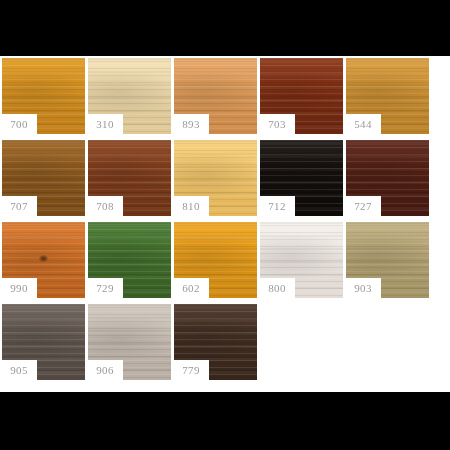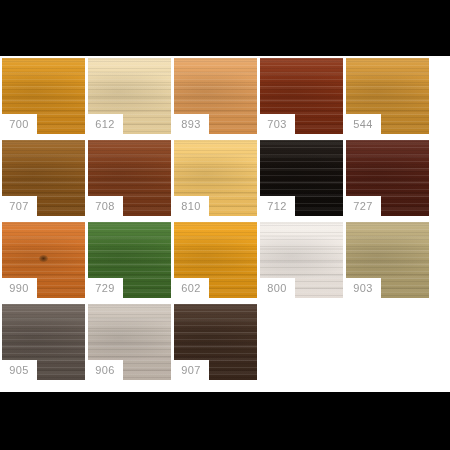--- a/index.html
+++ b/index.html
@@ -25,20 +25,21 @@
 
   #swatch-stage {
     position: absolute;
     left: 0;
     top: 56px;
     width: 450px;
     height: 336px;
     background: #ffffff;
     box-sizing: border-box;
     padding: 1px 0 0 1px;
+    font-family: Liberation Serif, serif;
   }
 
   #swatch-grid {
     display: grid;
     grid-template-columns: repeat(5, 86px);
     grid-auto-rows: 82px;
     column-gap: 0px;
     row-gap: 0px;
   }
 
@@ -164,21 +165,21 @@
             <div class="figure"></div>
           </div>
           <div class="swatch-label">700</div>
         </div>
         <div class="swatch-cell">
           <div class="swatch-tile" style="background-color: rgb(242, 223, 180); background-image: linear-gradient(rgb(242, 223, 180) 0%, rgb(229, 205, 153) 100%);">
             <div class="grain"></div>
             <div class="grain2"></div>
             <div class="figure"></div>
           </div>
-          <div class="swatch-label">612</div>
+          <div class="swatch-label">310</div>
         </div>
         <div class="swatch-cell">
           <div class="swatch-tile" style="background-color: rgb(230, 164, 99); background-image: linear-gradient(rgb(230, 164, 99) 0%, rgb(212, 143, 76) 100%);">
             <div class="grain"></div>
             <div class="grain2"></div>
             <div class="figure"></div>
           </div>
           <div class="swatch-label">893</div>
         </div>
         <div class="swatch-cell">
@@ -293,20 +294,20 @@
             <div class="figure"></div>
           </div>
           <div class="swatch-label">906</div>
         </div>
         <div class="swatch-cell">
           <div class="swatch-tile" style="background-color: rgb(74, 53, 40); background-image: linear-gradient(rgb(74, 53, 40) 0%, rgb(56, 38, 27) 100%);">
             <div class="grain"></div>
             <div class="grain2"></div>
             <div class="figure"></div>
           </div>
-          <div class="swatch-label">907</div>
+          <div class="swatch-label">779</div>
         </div>
         <div class="swatch-cell is-empty"></div>
       </div>
   </div>
 
   <div id="bottom-bar"></div>
 </div>
 
 </body></html>

